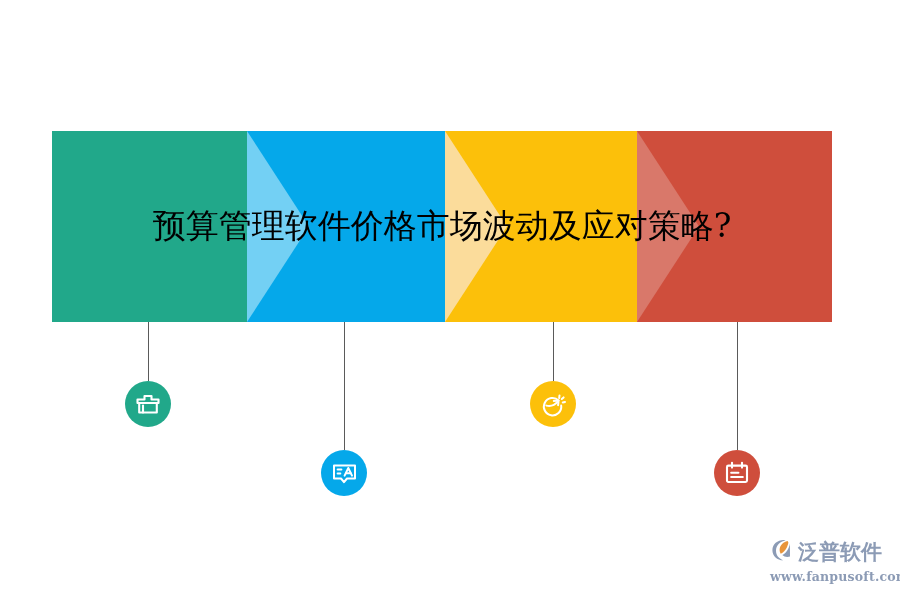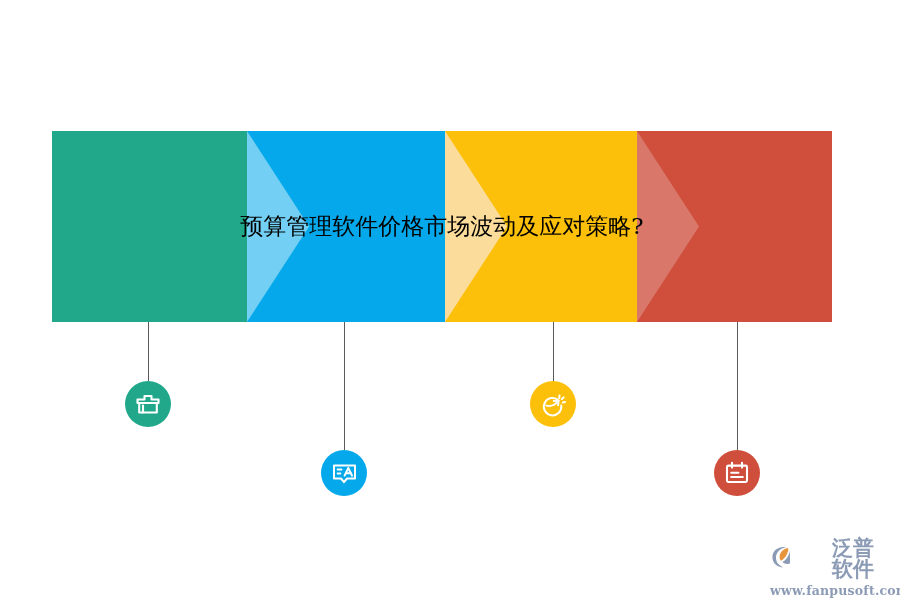--- a/index.html
+++ b/index.html
@@ -56,21 +56,21 @@
     position: absolute;
     left: 52px;
     top: 131px;
     width: 780px;
     height: 191px;
     display: flex;
     align-items: center;
     justify-content: center;
     color: #000000;
     font-family: "DejaVu Serif", "Liberation Serif", serif;
-    font-size: 23px;
+    font-size: 33px;
     font-weight: 400;
     letter-spacing: 0px;
     white-space: nowrap;
     pointer-events: none;
   }
 
   
   .connector {
     position: absolute;
     width: 1px;
@@ -103,21 +103,20 @@
     align-items: center;
     gap: 3px;
   }
   #wm-text {
     font-family: "DejaVu Sans", "Liberation Sans", sans-serif;
     font-size: 21px;
     font-weight: 700;
     color: #8c9bb5;
     line-height: 1;
     letter-spacing: 0px;
-    margin-left: 34px;
   }
   #wm-url {
     font-family: "DejaVu Serif", "Liberation Serif", serif;
     font-size: 12.5px;
     font-weight: 700;
     color: #8c9bb5;
     letter-spacing: 0.2px;
     margin-top: 3px;
     text-align: center;
     width: 122px;

